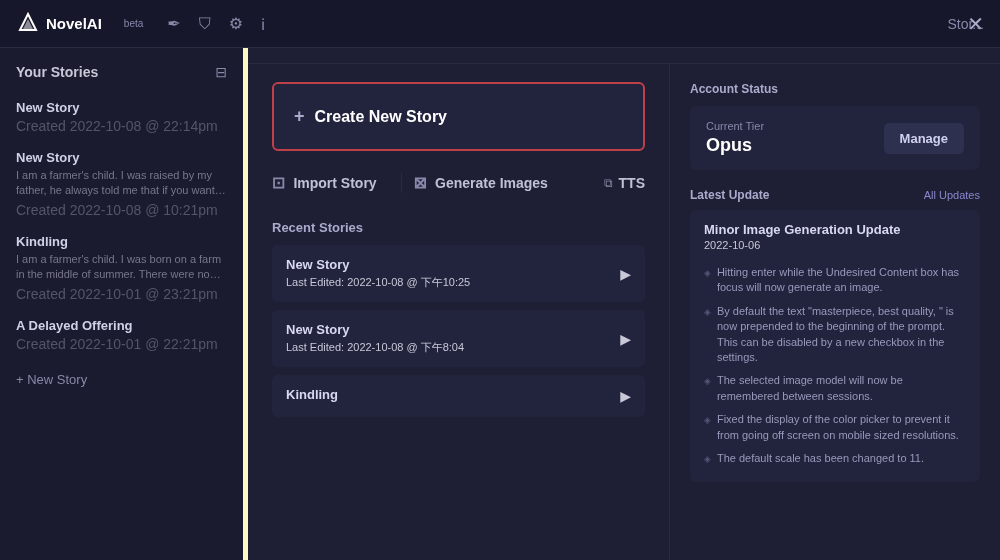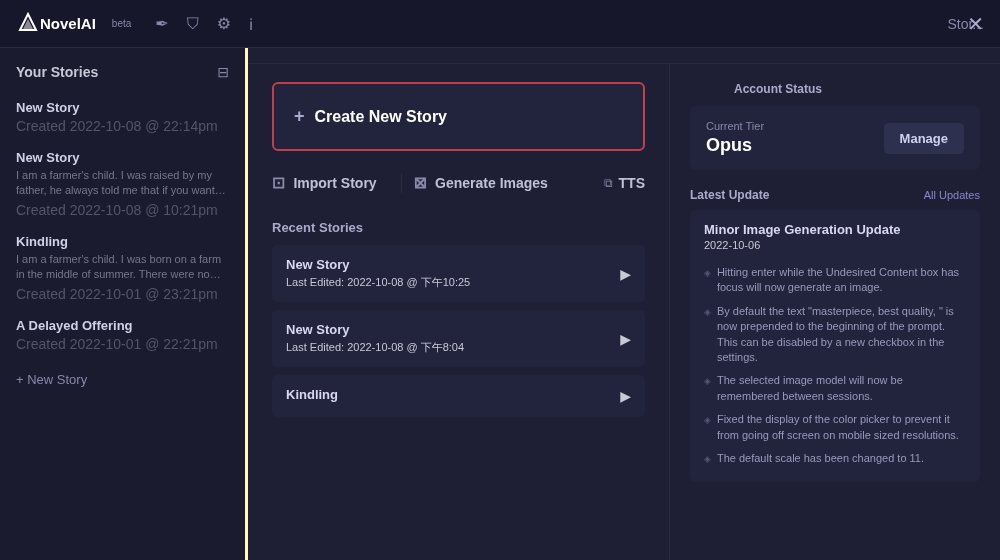--- a/index.html
+++ b/index.html
@@ -21,21 +21,21 @@
       background: #16172a;
       display: flex;
       align-items: center;
       padding: 0 16px;
       z-index: 5;
       border-bottom: 1px solid #2a2b40;
     }
     .topnav-logo {
       display: flex;
       align-items: center;
-      gap: 0;
+      gap: 6px;
       color: #fff;
       font-weight: 700;
       font-size: 15px;
       text-align: center;
     }
     .topnav-logo-icon {
       width: 24px;
       height: 24px;
     }
     .topnav-beta {
@@ -62,21 +62,21 @@
     }
 
     
     .sidebar {
       position: absolute;
       top: 48px;
       left: 0;
       width: 248px;
       bottom: 0;
       background: #1a1b2e;
-      border-right: 3px solid #fef9c3;
+      border-right: 5px solid #fef9c3;
       overflow: hidden;
       padding: 12px 0;
     }
     .sidebar-header {
       display: flex;
       align-items: center;
       justify-content: space-between;
       padding: 4px 16px 12px;
     }
     .sidebar-title {
@@ -293,21 +293,20 @@
       padding: 18px 20px;
       overflow-y: auto;
     }
     .account-status-label {
       font-size: 12px;
       font-weight: 700;
       color: #aaaacc;
       margin-bottom: 10px;
       text-transform: none;
       letter-spacing: 0;
-      margin-left: 44px;
     }
     .tier-box {
       background: #22233c;
       border-radius: 6px;
       padding: 14px 16px;
       display: flex;
       align-items: center;
       justify-content: space-between;
       margin-bottom: 18px;
     }

